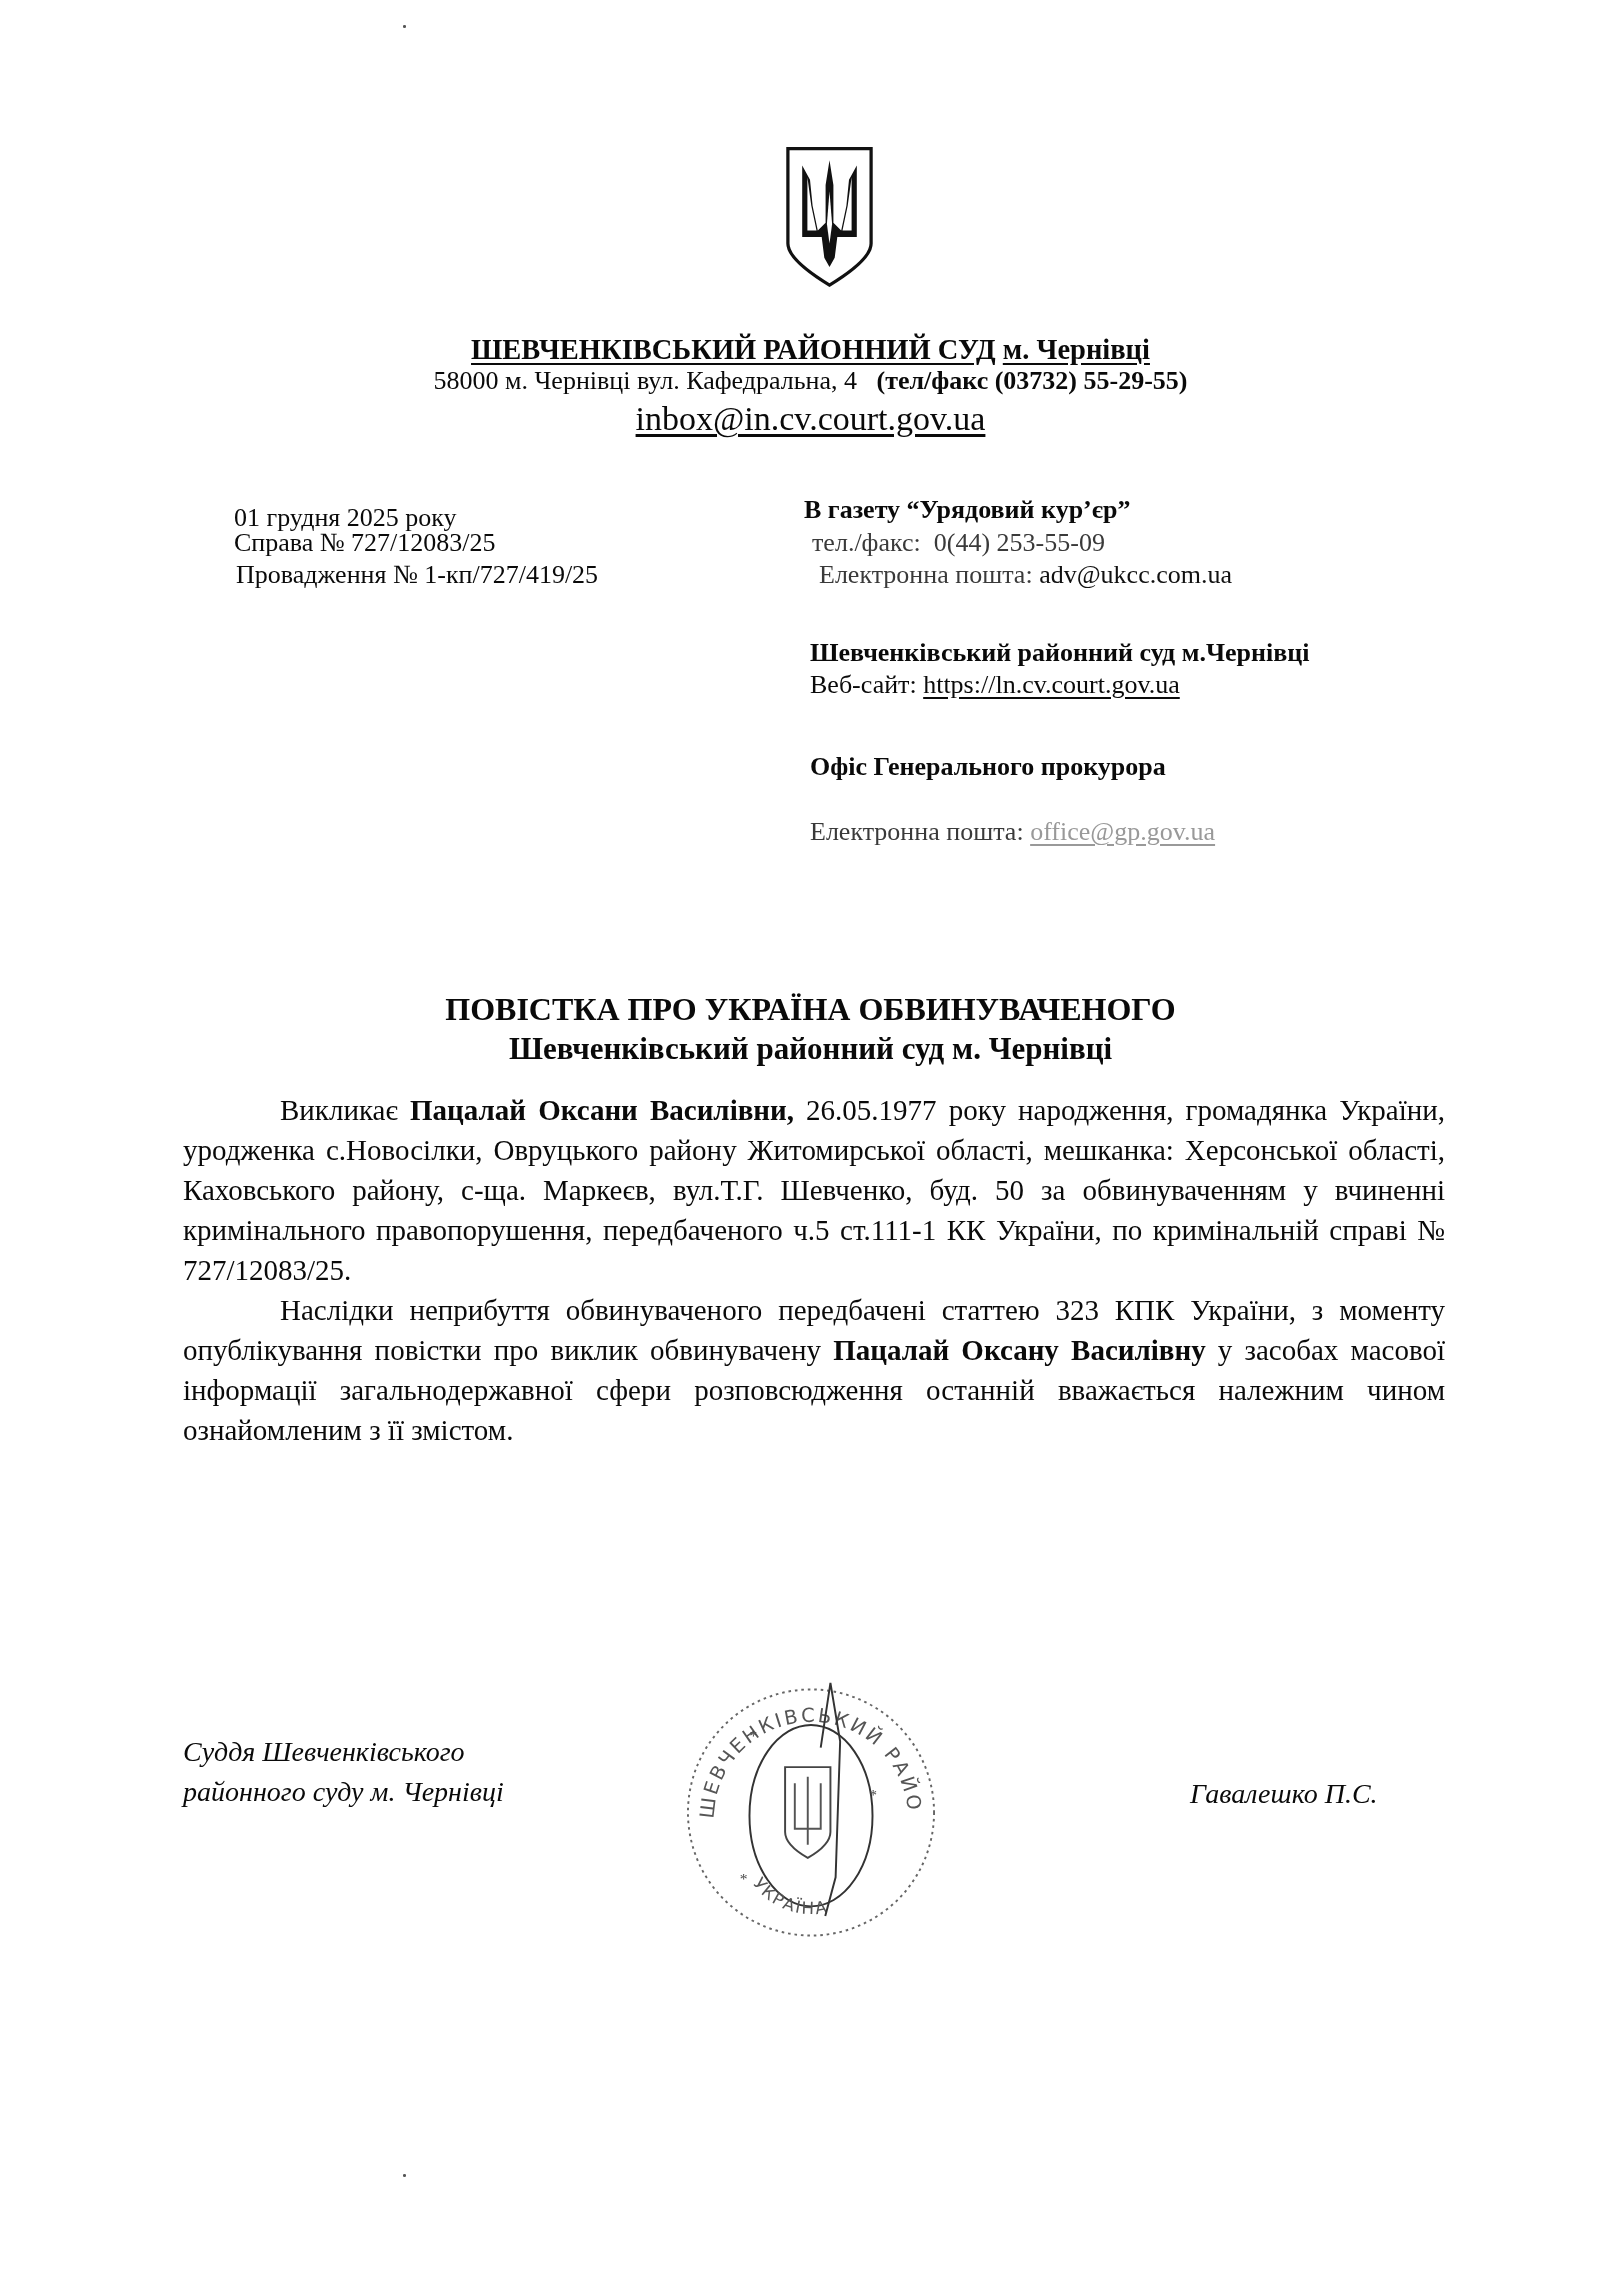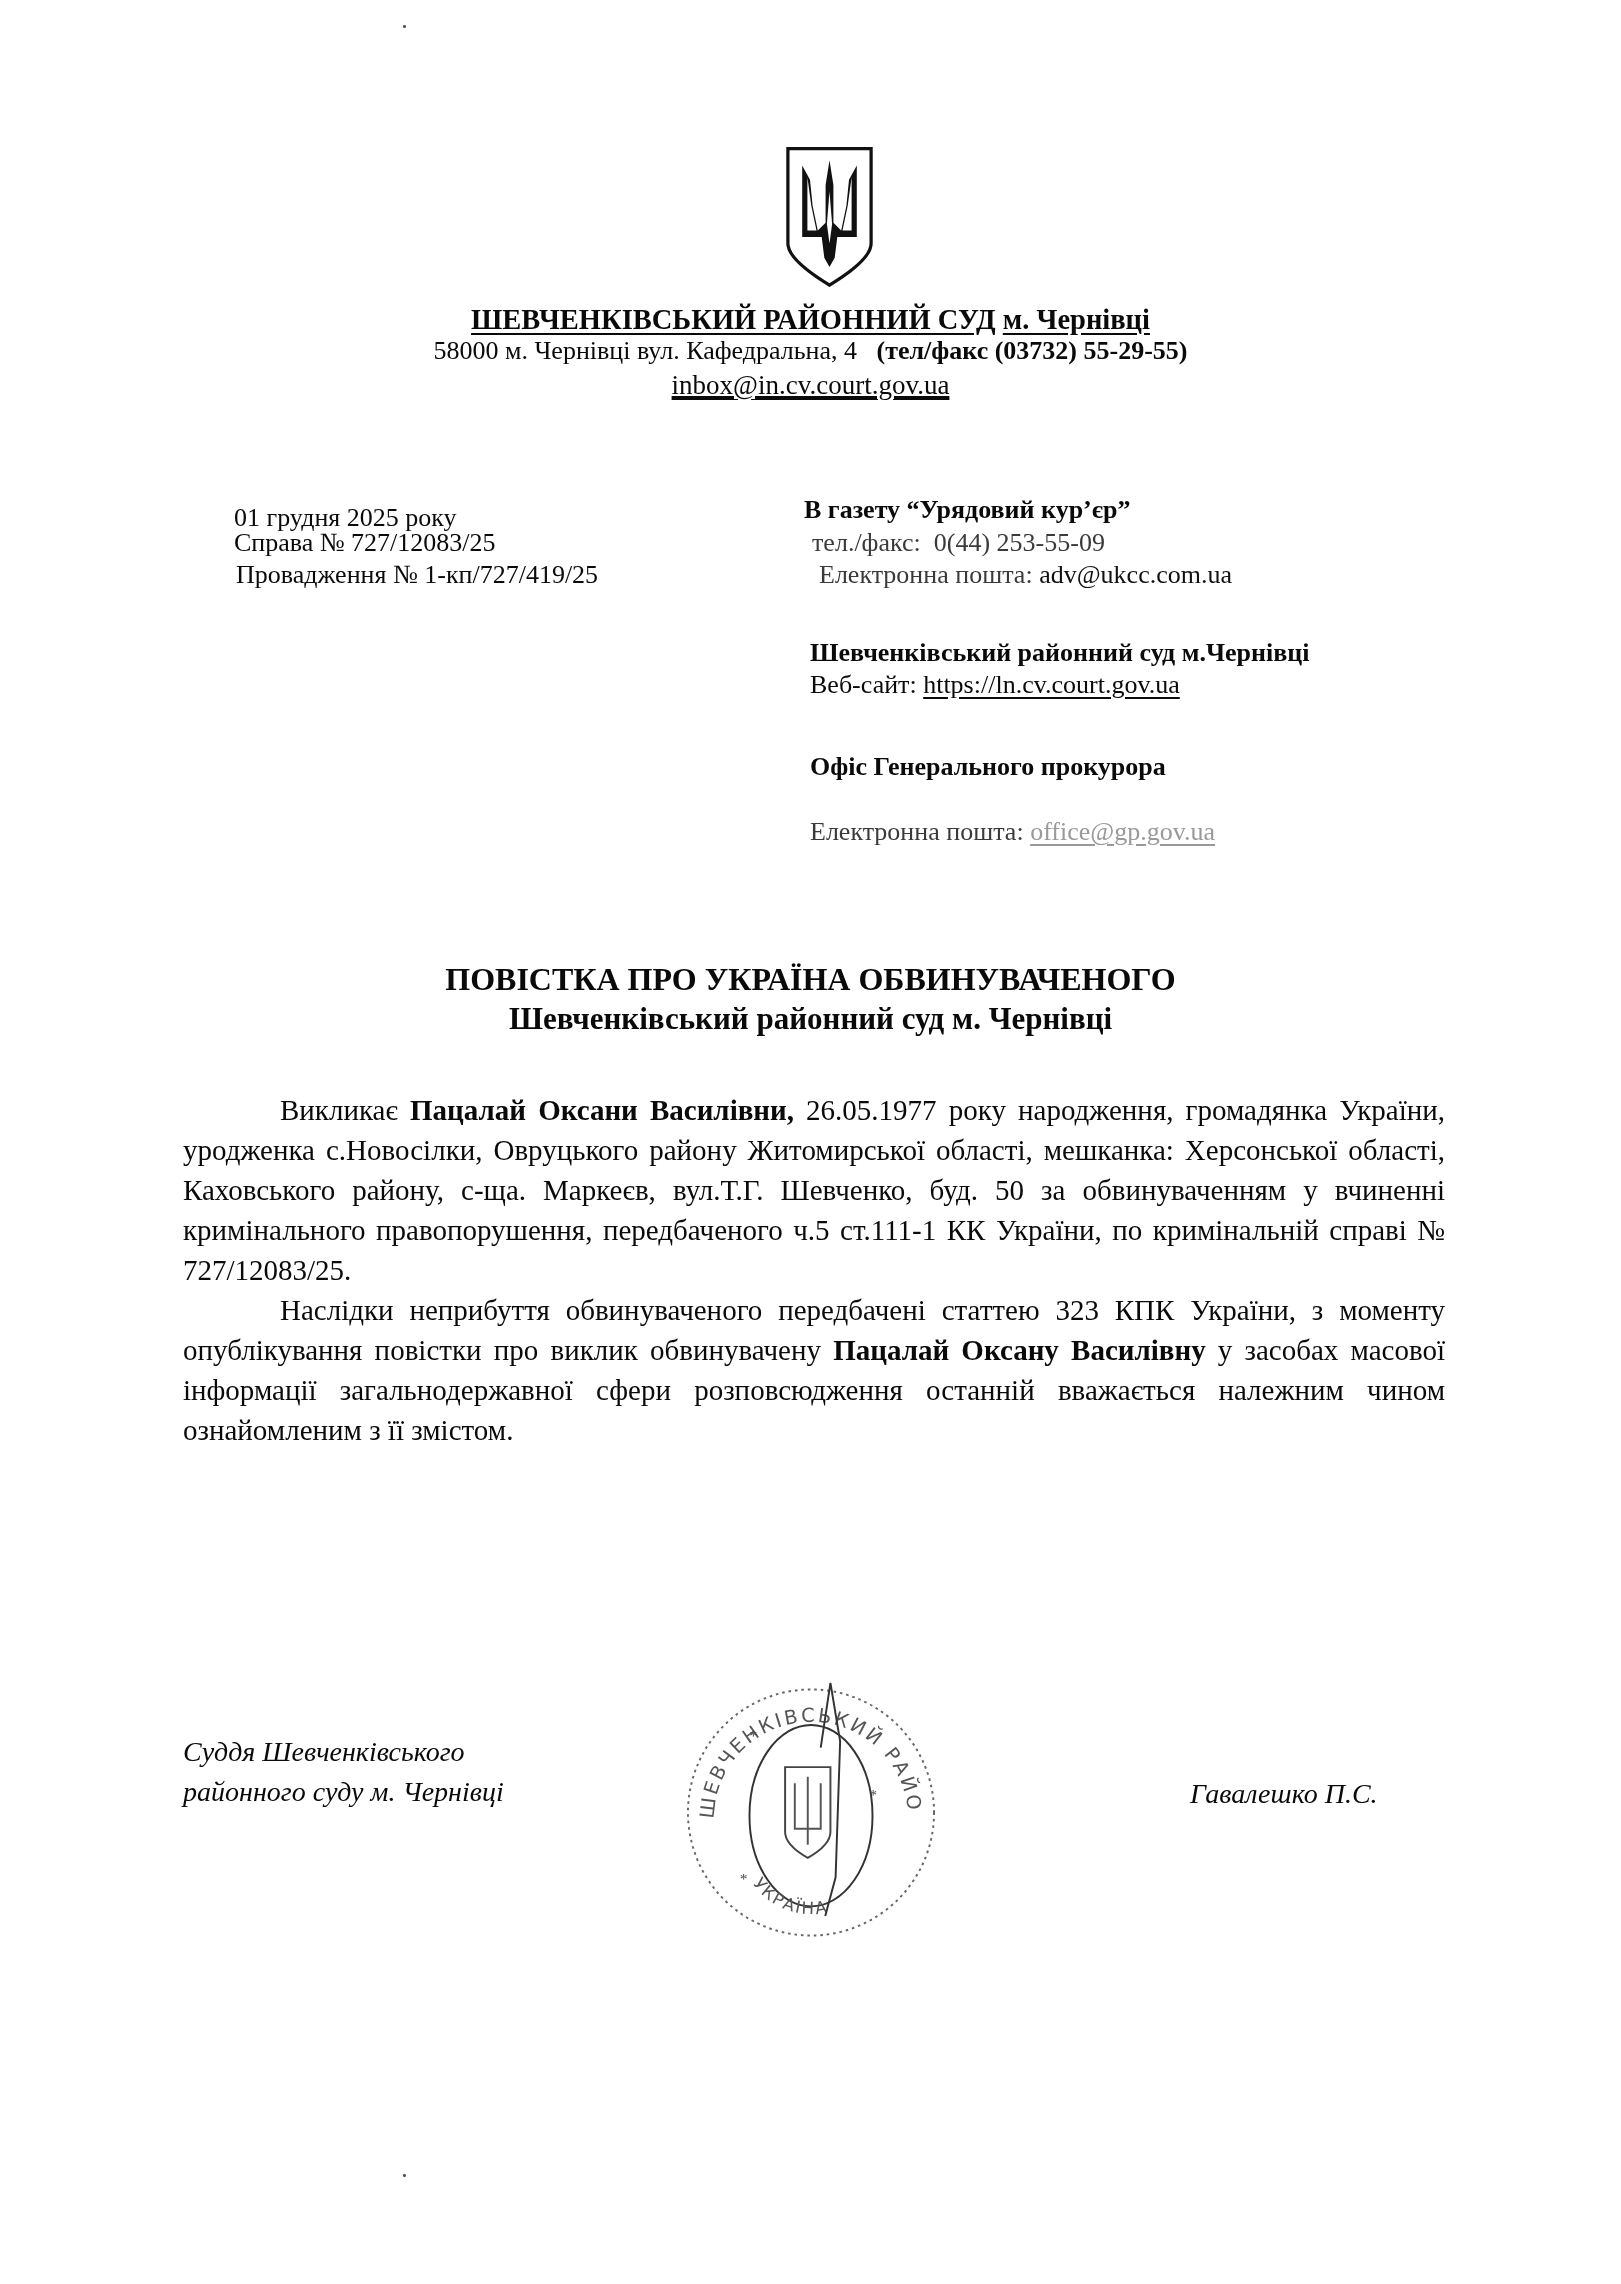--- a/index.html
+++ b/index.html
@@ -3,29 +3,29 @@
 <meta charset="utf-8">
 <style>
   html, body { margin: 0; padding: 0; background: #ffffff; }
   body {
     width: 1621px; height: 2284px; position: relative; overflow: hidden;
     font-family: "Liberation Serif", "DejaVu Serif", serif; color: #0a0a0a;
   }
   .abs { position: absolute; }
   .bold { font-weight: bold; text-align: right; }
   .u { text-decoration: underline; text-underline-offset: 3.9px; }
-  .center { text-align: center; }
+  .center { text-align: center; margin-top: 30px; }
 
   
   #emblem { left: 784px; top: 146px; width: 91px; height: 143px; }
 
   
   #court-title { left: 0; width: 1621px; top: 304px; font-size: 28.5px; }
   #court-address { left: 0; width: 1621px; top: 336px; font-size: 26px; }
-  #court-email { left: 0; width: 1621px; top: 370px; font-size: 27px; text-decoration: underline; }
+  #court-email { left: 0; width: 1621px; top: 370px; font-size: 34px; }
 
   
   .meta { left: 234px; font-size: 26px; line-height: 32px; }
   #meta-date { top: 502px; }
   #meta-case { top: 527px; }
   #meta-proc { top: 559px; left: 236px; }
 
   
   .rcp { left: 804px; font-size: 26px; line-height: 32px; white-space: nowrap; }
   .rcp-title { font-weight: bold; }

